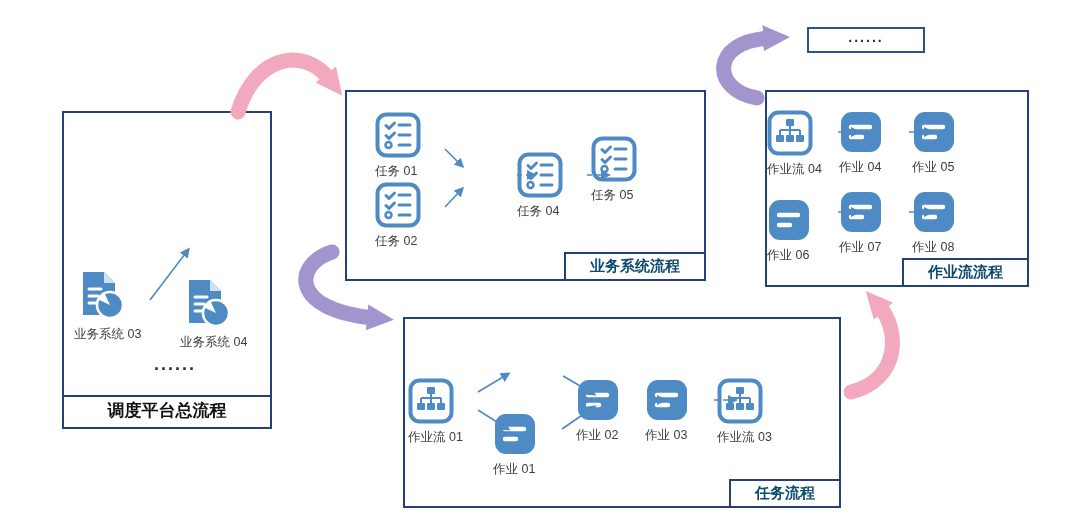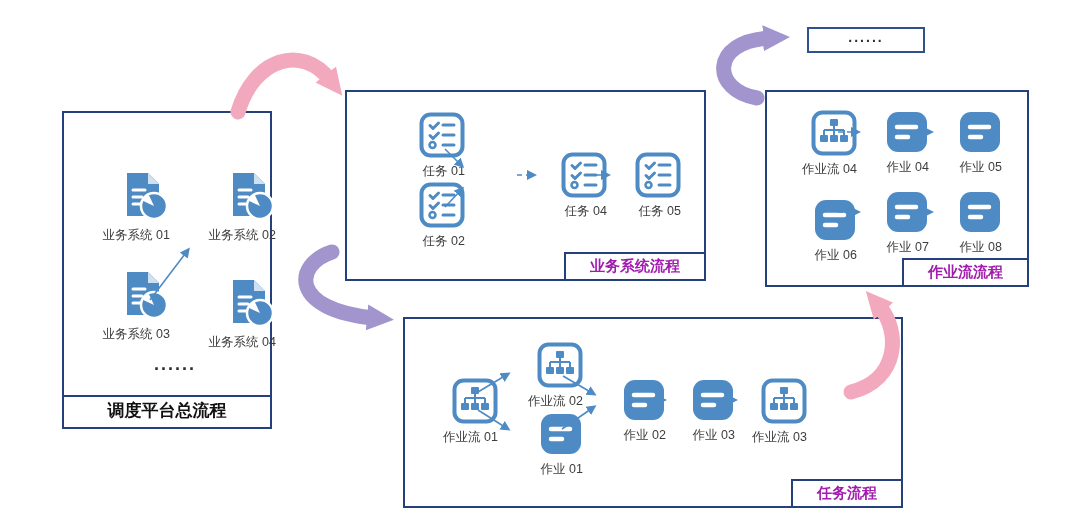--- a/index.html
+++ b/index.html
@@ -2,28 +2,28 @@
 <html><head>
 <meta charset="utf-8">
 <style>
   * { margin:0; padding:0; box-sizing:border-box; }
   html,body { background:#fff; font-family:"Liberation Sans","DejaVu Sans",sans-serif; }
   .canvas { position:relative; width:1080px; height:531px; background:#fff; overflow:hidden; }
 
   .gbox { position:absolute; border:2px solid #24417c; background:transparent; }
   .gbox-title-corner {
     position:absolute; right:-2px; bottom:-2px; border:2px solid #24417c; background:#fff;
-    padding:3px 24px 4px; font-size:15px; font-weight:bold; color:#a21caf; white-space:nowrap; line-height:1.2;
+    padding:3px 24px 4px; font-size:15px; font-weight:bold; color:#0c4a6e; white-space:nowrap; line-height:1.2;
   }
   .gbox-title-bar {
     position:absolute; left:-2px; right:-2px; bottom:-2px; border:2px solid #24417c; background:#fff;
     text-align:center; padding:4px 0 6px; font-size:17px; font-weight:bold; color:#111; line-height:1.2;
   }
 
-  .node { position:absolute; width:90px; display:flex; flex-direction:column; align-items:flex-end; gap:5px; }
+  .node { position:absolute; width:90px; display:flex; flex-direction:column; align-items:flex-start; gap:5px; }
   .node.w96 { width:96px; }
   .node-label { font-size:12.5px; color:#3d3d3d; white-space:nowrap; }
 
   .ic { display:block; }
   .ic-system { width:52px; height:52px; }
   .ic-task   { width:46px; height:46px; }
   .ic-flow   { width:46px; height:46px; }
   .ic-job    { width:44px; height:44px; }
 
   .dots { position:absolute; font-weight:bold; color:#2f2f2f; letter-spacing:2px; text-align:center; }
@@ -78,44 +78,32 @@
   </svg>
 
   <div class="gbox" style="left:62px;top:111px;width:210px;height:318px">
     <div class="gbox-title-bar">调度平台总流程</div>
   </div>
 
   <div class="gbox" style="left:345px;top:90px;width:361px;height:191px">
     <div class="gbox-title-corner">业务系统流程</div>
   </div>
 
-  <div class="gbox" style="left:403px;top:317px;width:500px;height:191px">
+  <div class="gbox" style="left:403px;top:317px;width:438px;height:191px">
     <div class="gbox-title-corner">任务流程</div>
   </div>
 
   <div class="gbox" style="left:765px;top:90px;width:264px;height:197px">
     <div class="gbox-title-corner">作业流流程</div>
   </div>
 
   <div class="morebox">
     <span>......</span>
   </div>
 
-  <div class="node w96" style="left:74px;top:170px">
-    <svg class="ic ic-system" viewBox="0 0 52 52">
-        <use href="#sym-system"></use>
-      </svg>
-    <span class="node-label">业务系统 01</span>
-  </div>
-  <div class="node w96" style="left:180px;top:170px">
-    <svg class="ic ic-system" viewBox="0 0 52 52">
-        <use href="#sym-system"></use>
-      </svg>
-    <span class="node-label">业务系统 02</span>
-  </div>
   <div class="node w96" style="left:74px;top:269px">
     <svg class="ic ic-system" viewBox="0 0 52 52">
         <use href="#sym-system"></use>
       </svg>
     <span class="node-label">业务系统 03</span>
   </div>
   <div class="node w96" style="left:180px;top:277px">
     <svg class="ic ic-system" viewBox="0 0 52 52">
         <use href="#sym-system"></use>
       </svg>
@@ -134,38 +122,32 @@
         <use href="#sym-task"></use>
       </svg>
     <span class="node-label">任务 02</span>
   </div>
   <div class="node" style="left:517px;top:152px">
     <svg class="ic ic-task" viewBox="0 0 46 46">
         <use href="#sym-task"></use>
       </svg>
     <span class="node-label">任务 04</span>
   </div>
-  <div class="node" style="left:591px;top:152px">
+  <div class="node" style="left:591px;top:136px">
     <svg class="ic ic-task" viewBox="0 0 46 46">
         <use href="#sym-task"></use>
       </svg>
     <span class="node-label">任务 05</span>
   </div>
 
   <div class="node" style="left:408px;top:378px">
     <svg class="ic ic-flow" viewBox="0 0 46 46">
         <use href="#sym-flow"></use>
       </svg>
     <span class="node-label">作业流 01</span>
-  </div>
-  <div class="node" style="left:493px;top:342px">
-    <svg class="ic ic-flow" viewBox="0 0 46 46">
-        <use href="#sym-flow"></use>
-      </svg>
-    <span class="node-label">作业流 02</span>
   </div>
   <div class="node" style="left:493px;top:412px">
     <svg class="ic ic-job" viewBox="0 0 44 44">
         <use href="#sym-job"></use>
       </svg>
     <span class="node-label">作业 01</span>
   </div>
   <div class="node" style="left:576px;top:378px">
     <svg class="ic ic-job" viewBox="0 0 44 44">
         <use href="#sym-job"></use>

